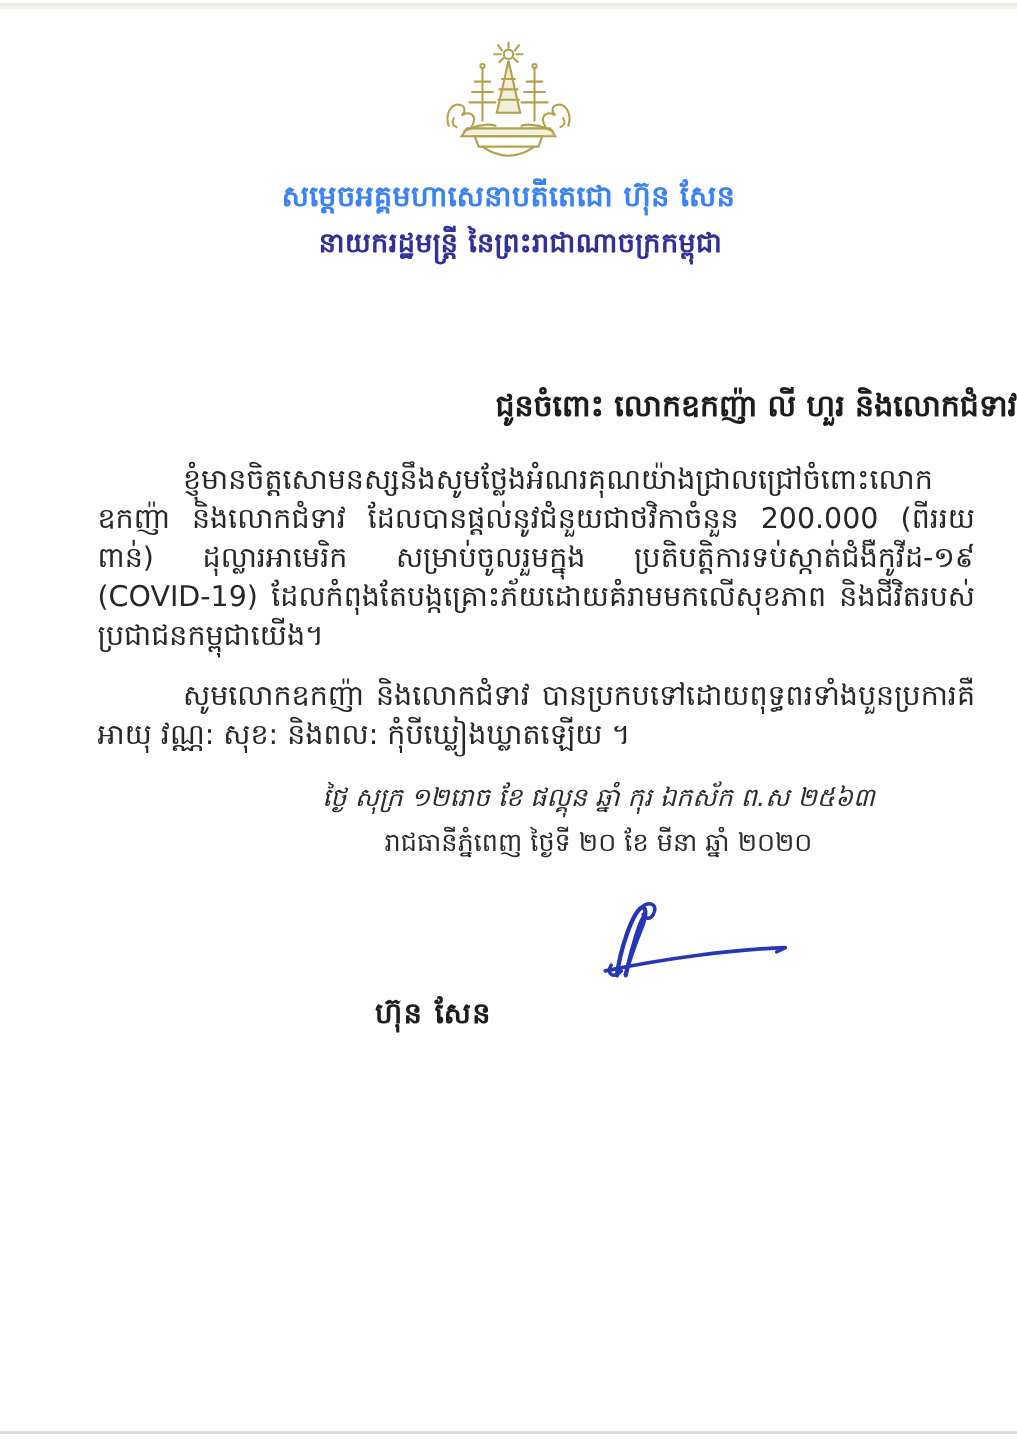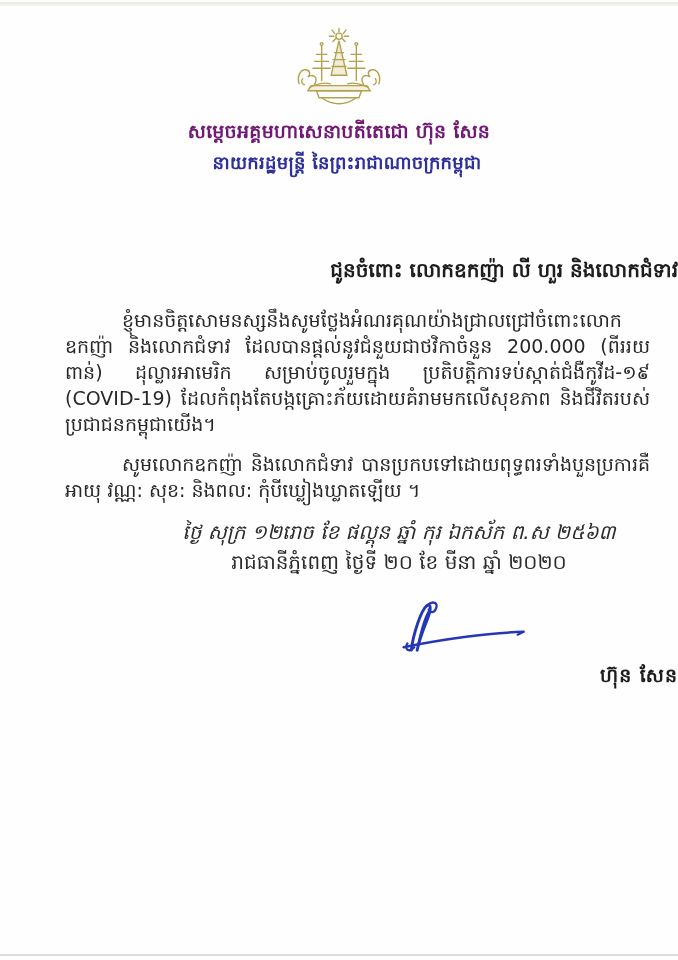--- a/index.html
+++ b/index.html
@@ -18,21 +18,21 @@
     background: linear-gradient(to bottom, #e9e7df, #f8f7f3);
   }
   .scan-edge-bottom {
     position: absolute; bottom: 4px; left: 0; right: 0; height: 2px;
     background: #dcdcdc;
   }
   .emblem-wrap { margin-top: 26px; text-align: center; line-height: 0; }
   .letterhead { text-align: center; }
   .letterhead .lh1 {
     margin-top: 4px;
-    font-size: 19px; font-weight: bold; color: #701a75;
+    font-size: 19px; font-weight: bold; color: #3b82f6;
     letter-spacing: 0.3px; line-height: 26px;
   }
   .letterhead .lh2 {
     margin-top: 7px;
     font-size: 18px; font-weight: bold; color: #30309a;
     letter-spacing: 0.3px; line-height: 24px; padding-left: 16px;
   }
   .letter-title {
     margin-top: 80px;
     text-align: right;
@@ -43,26 +43,26 @@
     margin: 22px 28px 0 65px;
     font-size: 19px;
     line-height: 26px;
     text-align: justify;
   }
   .body-text p { margin: 0 0 14px 0; text-indent: 57px; }
   .date-block {
     padding-left: 120px;
     margin-top: 10px;
     text-align: center;
-    font-size: 20px;
+    font-size: 17px;
     color: #2b2b2b;
   }
   .date-block .lunar { font-style: italic; line-height: 30px; }
   .date-block .gregorian { line-height: 30px; }
-  .sign-block { padding-left: 250px; margin-top: 20px; text-align: right; }
+  .sign-block { padding-left: 250px; margin-top: 20px; text-align: left; }
   .sign-block svg { display: block; margin: 0 auto 4px auto; }
   .signatory-name {
     margin-top: 8px;
     font-size: 19px; font-weight: bold; color: #1d1d1d;
     letter-spacing: 1px;
   }
 </style>
 </head>
 <body>
 

